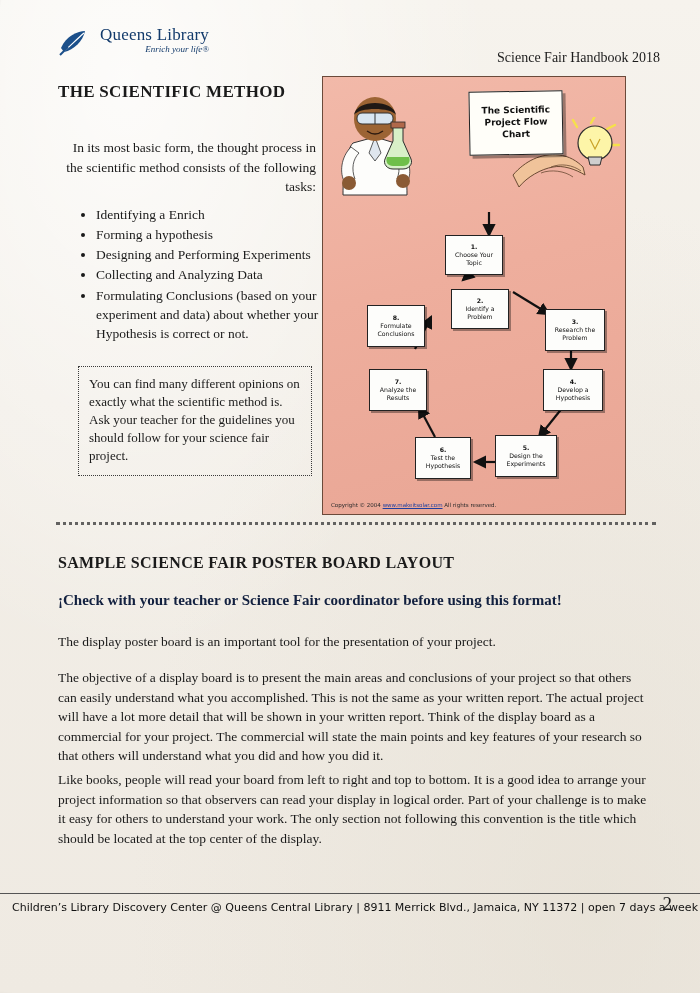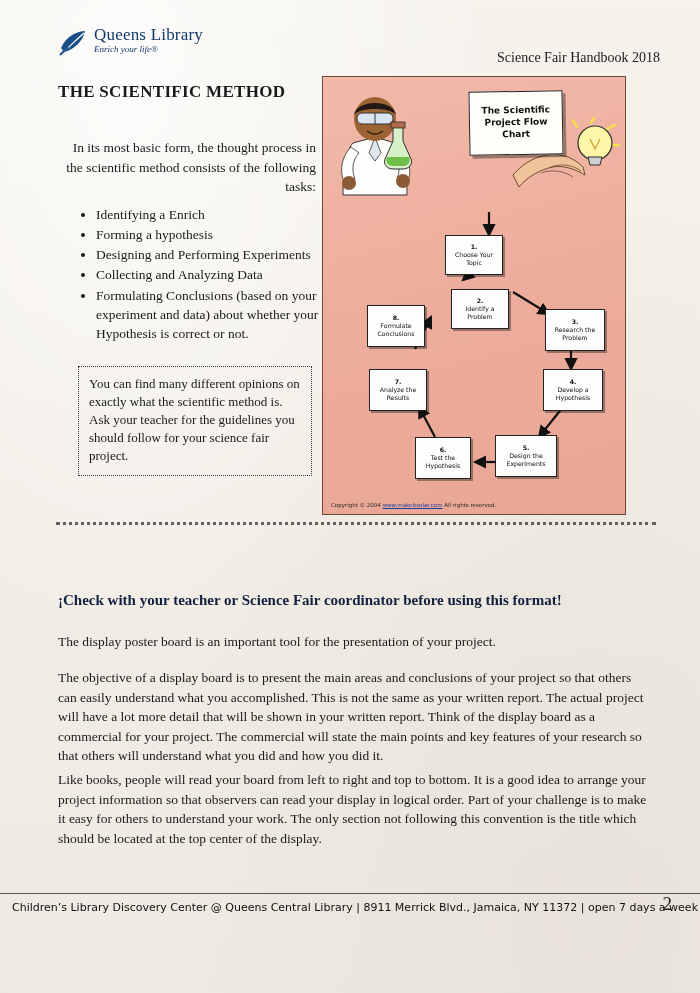--- a/index.html
+++ b/index.html
@@ -40,21 +40,21 @@
     left: 58px;
     right: 40px;
     height: 42px;
   }
   .logo-wrap {
     position: absolute;
     left: 0;
     top: 0;
     display: flex;
     align-items: flex-start;
-    gap: 6px;
+    gap: 12px;
   }
   .logo-mark {
     width: 30px;
     height: 30px;
     position: relative;
     margin-top: 2px;
   }
   .logo-mark svg { display:block; }
   .logo-text {
     line-height: 1;
@@ -64,20 +64,21 @@
     font-size: 17px;
     color: #123a6b;
     letter-spacing: .2px;
   }
   .logo-sub {
     font-family: "Liberation Serif", serif;
     font-style: italic;
     font-size: 9px;
     color: #123a6b;
     margin-top: 2px;
+    text-align: right;
   }
   .hdr-right {
     position: absolute;
     right: 0;
     top: 4px;
     font-family: "Liberation Serif", serif;
     font-size: 14px;
     color: #1c1c1c;
     margin-top: 20px;
   }
@@ -405,20 +406,21 @@
       <div class="copyright">
         <span>Copyright © 2004</span>
         <a href="#">www.makeitsolar.com</a>
         <span>All rights reserved.</span>
       </div>
     </div>
   </div>
 
   <div class="divider"></div>
 
+  <div class="sec2-title">SAMPLE SCIENCE FAIR POSTER BOARD LAYOUT</div>
   <div class="warn">¡Check with your teacher or Science Fair coordinator before using this format!</div>
   <div class="p1">The display poster board is an important tool for the presentation of your project.</div>
   <div class="p2">The objective of a display board is to present the main areas and conclusions of your project so that others can easily understand what you accomplished. This is not the same as your written report. The actual project will have a lot more detail that will be shown in your written report. Think of the display board as a commercial for your project. The commercial will state the main points and key features of your research so that others will understand what you did and how you did it.</div>
   <div class="p3">Like books, people will read your board from left to right and top to bottom. It is a good idea to arrange your project information so that observers can read your display in logical order. Part of your challenge is to make it easy for others to understand your work. The only section not following this convention is the title which should be located at the top center of the display.</div>
 
   <div class="foot-rule"></div>
   <div class="footer">Children’s Library Discovery Center @ Queens Central Library | 8911 Merrick Blvd., Jamaica, NY 11372 | open 7 days a week</div>
   <div class="pageno">2</div>
 
   <div class="scan-noise"></div>

